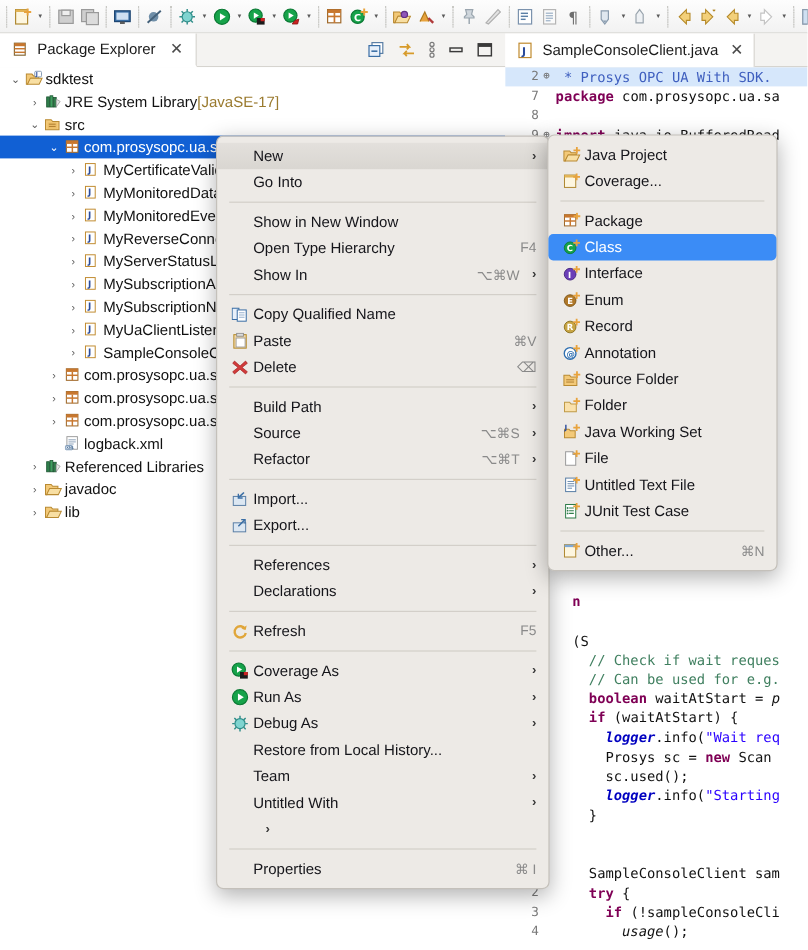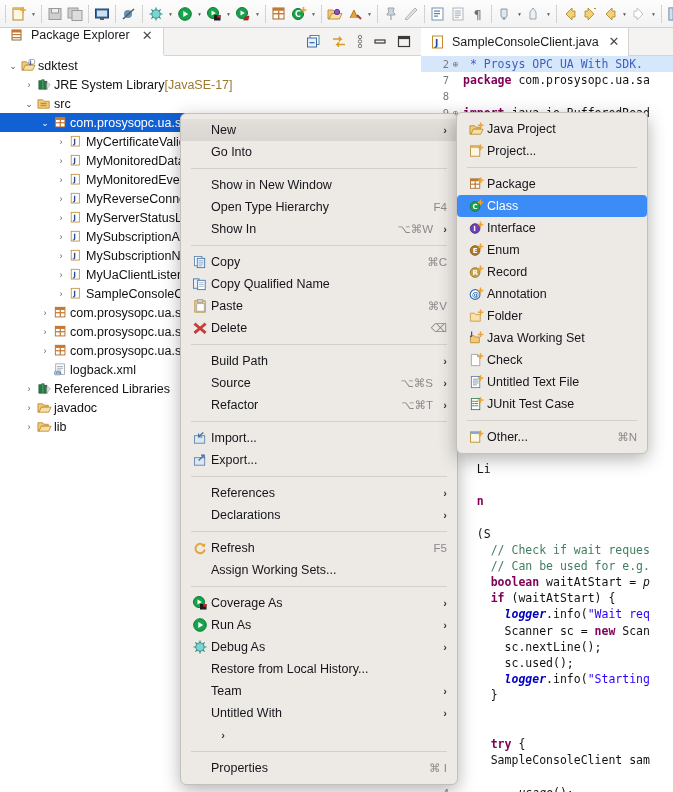--- a/index.html
+++ b/index.html
@@ -31,21 +31,21 @@
   .left-panel {
     position:absolute; left:0; top:28px; width:421px; height:764px;
     background:#ffffff;
   }
   .pe-tabrow {
     position:relative; height:28px; width:421px;
     background:#f4f3f1; border-bottom:1px solid #d6d4cf;
     display:flex; align-items:center;
   }
   .pe-tab {
-    height:28px; display:flex; align-items:flex-start; gap:6px;
+    height:28px; display:flex; align-items:center; gap:6px;
     padding:0 10px 0 8px; background:#ffffff;
     border-right:1px solid #d6d4cf; border-bottom:2px solid #ffffff;
     font-size:12.5px; color:#1b1b1b;
   }
   .pe-tab .x { font-size:13px; color:#4b4b4b; margin-left:6px; }
   .pe-toolicons { margin-left:auto; display:flex; align-items:center; gap:10px; padding-right:10px; }
 
   .tree { position:absolute; top:28px; left:0; width:421px; bottom:0;
           background:#fff; font-size:12.5px; color:#111; overflow:hidden; }
   .row { height:19px; display:flex; align-items:center; white-space:nowrap; }
@@ -631,30 +631,29 @@
         <div class="cl" style=""><span class="gut"></span><span class="fold"></span><span class="src"><span class="typ">  Li</span></span></div>
         <div class="cl" style=""><span class="gut"></span><span class="fold"></span><span class="src"></span></div>
         <div class="cl" style=""><span class="gut"></span><span class="fold"></span><span class="src"><span class="kw">  n</span></span></div>
         <div class="cl" style=""><span class="gut"></span><span class="fold"></span><span class="src"></span></div>
         <div class="cl" style=""><span class="gut"></span><span class="fold"></span><span class="src"><span class="typ">  (S</span></span></div>
         <div class="cl" style=""><span class="gut">0</span><span class="fold"></span><span class="src"><span class="cm">    // Check if wait reques</span></span></div>
         <div class="cl" style=""><span class="gut">1</span><span class="fold"></span><span class="src"><span class="cm">    // Can be used for e.g.</span></span></div>
         <div class="cl" style=""><span class="gut">2</span><span class="fold"></span><span class="src"><span class="kw">    boolean </span><span class="typ">waitAtStart = </span><span class="mth">p</span></span></div>
         <div class="cl" style=""><span class="gut">3</span><span class="fold"></span><span class="src"><span class="kw">    if </span><span class="typ">(waitAtStart) {</span></span></div>
         <div class="cl" style=""><span class="gut">4</span><span class="fold"></span><span class="src"><span class="fld">      logger</span><span class="typ">.info(</span><span class="st">"Wait req</span></span></div>
-        <div class="cl" style=""><span class="gut">5</span><span class="fold"></span><span class="src"><span class="typ">      Scanner sc = </span><span class="kw">new </span><span class="typ">Scan</span></span></div>
-        <div class="cl" style=""><span class="gut">6</span><span class="fold"></span><span class="src"><span class="typ">      sc.nextLine();</span></span></div>
+        <div class="cl" style=""><span class="gut">5</span><span class="fold"></span><span class="src"><span class="typ">      Prosys sc = </span><span class="kw">new </span><span class="typ">Scan</span></span></div>
         <div class="cl" style=""><span class="gut">7</span><span class="fold"></span><span class="src"><span class="typ">      sc.used();</span></span></div>
         <div class="cl" style=""><span class="gut">8</span><span class="fold"></span><span class="src"><span class="fld">      logger</span><span class="typ">.info(</span><span class="st">"Starting</span></span></div>
         <div class="cl" style=""><span class="gut">9</span><span class="fold"></span><span class="src"><span class="typ">    }</span></span></div>
         <div class="cl" style=""><span class="gut">0</span><span class="fold"></span><span class="src"></span></div>
         <div class="cl" style=""><span class="gut"></span><span class="fold"></span><span class="src"></span></div>
+        <div class="cl" style=""><span class="gut">1</span><span class="fold"></span><span class="src"><span class="typ">    SampleConsoleClient sam</span></span></div>
         <div class="cl" style=""><span class="gut">2</span><span class="fold"></span><span class="src"><span class="kw">    try </span><span class="typ">{</span></span></div>
-        <div class="cl" style=""><span class="gut">1</span><span class="fold"></span><span class="src"><span class="typ">    SampleConsoleClient sam</span></span></div>
-        <div class="cl" style=""><span class="gut">3</span><span class="fold"></span></div>
+        <div class="cl" style=""><span class="gut">3</span><span class="fold"></span><span class="src"><span class="kw">      if </span><span class="typ">(!sampleConsoleCli</span></span></div>
         <div class="cl" style=""><span class="gut">4</span><span class="fold"></span><span class="src"><span class="mth">        usage</span><span class="typ">();</span></span></div>
       </div>
   </div>
 
   <div class="menu" id="ctx-main">
       <div class="mi hl">
         <span class="mico"></span>
         <span class="mtext">New</span>
         <span class="chev">›</span>
       </div>
@@ -672,33 +671,20 @@
         <span class="mtext">Open Type Hierarchy</span>
         <span class="acc">F4</span>
       </div>
       <div class="mi">
         <span class="mico"></span>
         <span class="mtext">Show In</span>
         <span class="acc">⌥⌘W</span>
         <span class="chev">›</span>
       </div>
       <div class="msep"></div>
-      <div class="mi">
-        <span class="mico">
-          <svg width="15" height="15" viewBox="0 0 16 16">
-            <rect x="1.5" y="1.5" width="8" height="10" fill="#fff" stroke="#5b7fa6" stroke-width=".9"></rect>
-            <rect x="4.5" y="3.5" width="8" height="10" fill="#e8f0fa" stroke="#3a6ea5" stroke-width=".9"></rect>
-            <g stroke="#7b9cc0" stroke-width=".7">
-              <path d="M6 6 h5 M6 7.8 h5 M6 9.6 h5 M6 11.4 h3.5"></path>
-            </g>
-          </svg>
-        </span>
-        <span class="mtext">Copy</span>
-        <span class="acc">⌘C</span>
-      </div>
       <div class="mi">
         <span class="mico">
           <svg width="15" height="15" viewBox="0 0 16 16">
             <rect x="0.5" y="2" width="6" height="10" fill="#e8f0fa" stroke="#3a6ea5" stroke-width=".9"></rect>
             <rect x="5" y="3.5" width="8" height="10" fill="#fff" stroke="#3a6ea5" stroke-width=".9"></rect>
             <g stroke="#7b9cc0" stroke-width=".7">
               <path d="M6.5 6 h5 M6.5 8 h5 M6.5 10 h5"></path>
             </g>
           </svg>
         </span>
@@ -778,24 +764,20 @@
       <div class="mi">
         <span class="mico">
           <svg width="15" height="15" viewBox="0 0 16 16">
             <path d="M12 5.5 A5 5 0 1 0 12.6 9" fill="none" stroke="#e0a63a" stroke-width="2.1"></path>
             <path d="M13.4 2.4 L12.5 6.3 L8.7 5.3 Z" fill="#e0a63a"></path>
           </svg>
         </span>
         <span class="mtext">Refresh</span>
         <span class="acc">F5</span>
       </div>
-      <div class="mi">
-        <span class="mico"></span>
-        <span class="mtext">Assign Working Sets...</span>
-      </div>
       <div class="msep"></div>
       <div class="mi">
         <span class="mico">
           <svg width="16" height="16" viewBox="0 0 16 16">
             <circle cx="7" cy="7" r="5.5" fill="#16a34a" stroke="#0c7a35"></circle>
             <path d="M5.5 4.4 L9.8 7 L5.5 9.6 Z" fill="#fff"></path>
             <rect x="8" y="9" width="6.5" height="5.5" fill="#1b1b1b"></rect>
             <rect x="11.2" y="9" width="3.3" height="2.7" fill="#cc2222"></rect>
           </svg>
         </span>
@@ -862,21 +844,21 @@
         <span class="mtext">Java Project</span>
       </div>
       <div class="mi">
         <span class="mico">
           <svg width="15" height="15" viewBox="0 0 16 16">
             <rect x="1.5" y="2" width="10" height="11" fill="#fdf6e0" stroke="#b08a33" stroke-width=".9"></rect>
             <rect x="1.5" y="2" width="10" height="2.2" fill="#e3b455"></rect>
             <path d="M12.3 0.6000000000000001 v6 M9.3 3.6 h6" stroke="#e8a33d" stroke-width="1.6" fill="none"></path>
           </svg>
         </span>
-        <span class="mtext">Project...</span>
+        <span class="mtext">Coverage...</span>
       </div>
       <div class="msep"></div>
       <div class="mi">
         <span class="mico">
           <svg width="15" height="15" viewBox="0 0 16 16">
             <rect x="1.5" y="2" width="10" height="10" fill="#fff" stroke="#a06a2c" stroke-width=".9"></rect>
             <rect x="1.5" y="2" width="10" height="2.6" fill="#c8772e"></rect>
             <rect x="1.5" y="7" width="10" height="1.3" fill="#c8772e"></rect>
             <rect x="6" y="4.6" width="1.3" height="7.4" fill="#c8772e"></rect>
             <path d="M12.6 0.3999999999999999 v6 M9.6 3.4 h6" stroke="#e8a33d" stroke-width="1.6" fill="none"></path>
@@ -930,20 +912,30 @@
             <circle cx="6.5" cy="8" r="5.2" fill="#fff" stroke="#2f6fb0" stroke-width="1.2"></circle>
             <text x="3.3" y="11" font-family="DejaVu Sans" font-size="7.5" font-weight="bold" fill="#2f6fb0">@</text>
             <path d="M12.3 0.6000000000000001 v6 M9.3 3.6 h6" stroke="#e8a33d" stroke-width="1.6" fill="none"></path>
           </svg>
         </span>
         <span class="mtext">Annotation</span>
       </div>
       <div class="mi">
         <span class="mico">
           <svg width="15" height="15" viewBox="0 0 16 16">
+            <path d="M1 13 V4 h5 l1.4 1.6 H12.5 v7.4 Z" fill="#f3c978" stroke="#b98a32" stroke-width=".9"></path>
+            <path d="M3 8 h7 M3 10 h7" stroke="#a9762a" stroke-width=".8"></path>
+            <path d="M12.6 0.3999999999999999 v6 M9.6 3.4 h6" stroke="#e8a33d" stroke-width="1.6" fill="none"></path>
+          </svg>
+        </span>
+        <span class="mtext">Source Folder</span>
+      </div>
+      <div class="mi">
+        <span class="mico">
+          <svg width="15" height="15" viewBox="0 0 16 16">
             <path d="M1.5 13 V4.5 h4.5 l1.3 1.5 H12 V13 Z" fill="#fae1ab" stroke="#c09a46" stroke-width=".9"></path>
             <path d="M12.4 0.3999999999999999 v6 M9.4 3.4 h6" stroke="#e8a33d" stroke-width="1.6" fill="none"></path>
           </svg>
         </span>
         <span class="mtext">Folder</span>
       </div>
       <div class="mi">
         <span class="mico">
           <svg width="15" height="15" viewBox="0 0 16 16">
             <path d="M1.5 12.5 V5 h4 l1.2 1.4 H11 v6.1 Z" fill="#f3c978" stroke="#b98a32" stroke-width=".9"></path>
@@ -954,21 +946,21 @@
         <span class="mtext">Java Working Set</span>
       </div>
       <div class="mi">
         <span class="mico">
           <svg width="15" height="15" viewBox="0 0 16 16">
             <path d="M2.5 1.5 h6.5 l2.5 2.5 V13.5 H2.5 Z" fill="#fff" stroke="#9a9a9a" stroke-width=".9"></path>
             <path d="M9 1.5 V4 h2.5" fill="none" stroke="#9a9a9a" stroke-width=".9"></path>
             <path d="M12.3 0.20000000000000018 v6 M9.3 3.2 h6" stroke="#e8a33d" stroke-width="1.6" fill="none"></path>
           </svg>
         </span>
-        <span class="mtext">Check</span>
+        <span class="mtext">File</span>
       </div>
       <div class="mi">
         <span class="mico">
           <svg width="15" height="15" viewBox="0 0 16 16">
             <rect x="2.5" y="1.5" width="9" height="12" fill="#fff" stroke="#5b7fa6" stroke-width=".9"></rect>
             <g stroke="#5b7fa6" stroke-width=".8">
               <path d="M4.2 4.5 h6 M4.2 6.5 h6 M4.2 8.5 h6 M4.2 10.5 h4"></path>
             </g>
             <path d="M12.3 0.20000000000000018 v6 M9.3 3.2 h6" stroke="#e8a33d" stroke-width="1.6" fill="none"></path>
           </svg>

